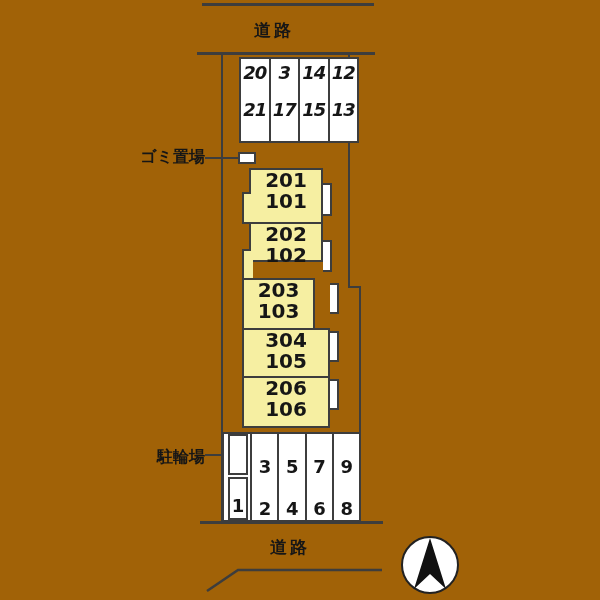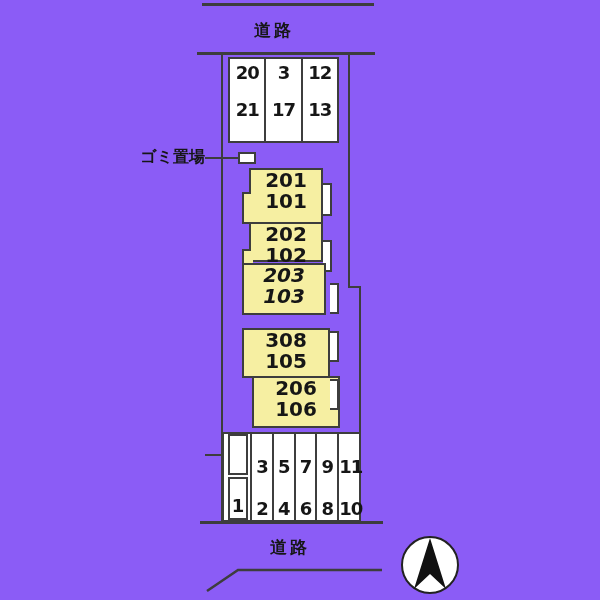--- a/index.html
+++ b/index.html
@@ -1,20 +1,20 @@
 <!DOCTYPE html>
 <html style="--unit-fill: #f6efa2; --outline: #3d3d3d; --compass-black: #111111;"><head>
 <meta charset="utf-8">
 <style>
   * { box-sizing: border-box; margin: 0; padding: 0; }
   html,body { background:#ffffff; }
   body { font-family: "DejaVu Sans", "Liberation Sans", sans-serif; }
   #canvas {
     position: relative; width: 600px; height: 600px;
-    background:#8b5cf6; overflow:hidden;
+    background:#a16207; overflow:hidden;
     color:#161616;
   }
   .line  { position:absolute; background:var(--outline,#3d3d3d); }
   .box   { position:absolute; border:2px solid var(--outline,#3d3d3d); background:#fff; }
   .unit  { position:absolute; border:2px solid var(--outline,#3d3d3d);
            background:var(--unit-fill,#f6efa2);
            display:flex; flex-direction:column; align-items:center; justify-content:flex-start; }
   .unit-ext { position:absolute; border:2px solid var(--outline,#3d3d3d);
               background:var(--unit-fill,#f6efa2); }
   .patch { position:absolute; background:var(--unit-fill,#f6efa2); }
@@ -46,28 +46,32 @@
   <div class="line" style="left:202px; top:3px; width:172px; height:3px;"></div>
   <div class="road-label" style="left:242px; top:19px; width:64px;">道路</div>
 
   <div class="line" style="left:197px; top:52px; width:178px; height:3px;"></div>
   <div class="line" style="left:221px; top:53px; width:2px; height:470px;"></div>
   <div class="line" style="left:348px; top:53px; width:2px; height:235px;"></div>
   <div class="line" style="left:348px; top:286px; width:13px; height:2px;"></div>
   <div class="line" style="left:359px; top:286px; width:2px; height:148px;"></div>
   <div class="line" style="left:200px; top:521px; width:183px; height:3px;"></div>
 
-  <div class="pgrid" style="left:228px; top:57px; width:111px; height:86px;">
+  <div class="pgrid" style="left:239px; top:57px; width:120px; height:86px;font-style:italic;">
     <div class="pcol first">
       <span class="pnum u-r1">20</span>
       <span class="pnum u-r2">21</span>
     </div>
     <div class="pcol">
       <span class="pnum u-r1">3</span>
       <span class="pnum u-r2">17</span>
+    </div>
+    <div class="pcol">
+      <span class="pnum u-r1">14</span>
+      <span class="pnum u-r2">15</span>
     </div>
     <div class="pcol">
       <span class="pnum u-r1">12</span>
       <span class="pnum u-r2">13</span>
     </div>
   </div>
 
   <div class="jp-label" style="left:120px; top:147px; width:85px;">ゴミ置場</div>
   <div class="line" style="left:205px; top:157px; width:35px; height:2px;"></div>
   <div class="box" style="left:238px; top:152px; width:18px; height:12px;"></div>
@@ -81,62 +85,59 @@
   <div class="balcony" style="left:323px; top:183px; width:9px; height:33px;"></div>
 
   <div class="unit-ext" style="left:242px; top:249px; width:9px; height:31px;"></div>
   <div class="unit" style="left:249px; top:222px; width:74px; height:40px;">
     <span class="unit-num">202</span>
     <span class="unit-num">102</span>
   </div>
   <div class="patch" style="left:249px; top:251px; width:4px; height:27px;"></div>
   <div class="balcony" style="left:323px; top:240px; width:9px; height:32px;"></div>
 
-  <div class="unit" style="left:242px; top:263px; width:84px; height:52px;font-style:italic;">
+  <div class="unit" style="left:242px; top:278px; width:73px; height:52px;">
     <span class="unit-num">203</span>
     <span class="unit-num">103</span>
   </div>
   <div class="balcony" style="left:330px; top:283px; width:9px; height:31px;"></div>
 
   <div class="unit" style="left:242px; top:328px; width:88px; height:50px;">
-    <span class="unit-num">308</span>
+    <span class="unit-num">304</span>
     <span class="unit-num">105</span>
   </div>
   <div class="balcony" style="left:330px; top:331px; width:9px; height:31px;"></div>
 
-  <div class="unit" style="left:252px; top:376px; width:88px; height:52px;">
+  <div class="unit" style="left:242px; top:376px; width:88px; height:52px;">
     <span class="unit-num">206</span>
     <span class="unit-num">106</span>
   </div>
   <div class="balcony" style="left:330px; top:379px; width:9px; height:31px;"></div>
 
+  <div class="jp-label" style="left:120px; top:447px; width:85px;">駐輪場</div>
   <div class="line" style="left:205px; top:454px; width:26px; height:2px;"></div>
 
   <div class="pgrid" style="left:222px; top:432px; width:139px; height:90px;">
     <div class="pcol-fixed"></div>
     <div class="pcol">
       <span class="pnum l-r1">3</span>
       <span class="pnum l-r2">2</span>
     </div>
     <div class="pcol">
       <span class="pnum l-r1">5</span>
       <span class="pnum l-r2">4</span>
     </div>
     <div class="pcol">
       <span class="pnum l-r1">7</span>
       <span class="pnum l-r2">6</span>
     </div>
     <div class="pcol">
       <span class="pnum l-r1">9</span>
       <span class="pnum l-r2">8</span>
     </div>
-    <div class="pcol">
-      <span class="pnum l-r1">11</span>
-      <span class="pnum l-r2">10</span>
-    </div>
   </div>
 
   <div class="box" style="left:228px; top:434px; width:20px; height:41px;"></div>
   <div class="single-box" style="left:228px; top:477px; width:20px; height:43px;">
     <span>1</span>
   </div>
 
   <div class="road-label" style="left:258px; top:536px; width:64px;">道路</div>
 
   <svg class="overlay" width="600" height="600" viewBox="0 0 600 600">

